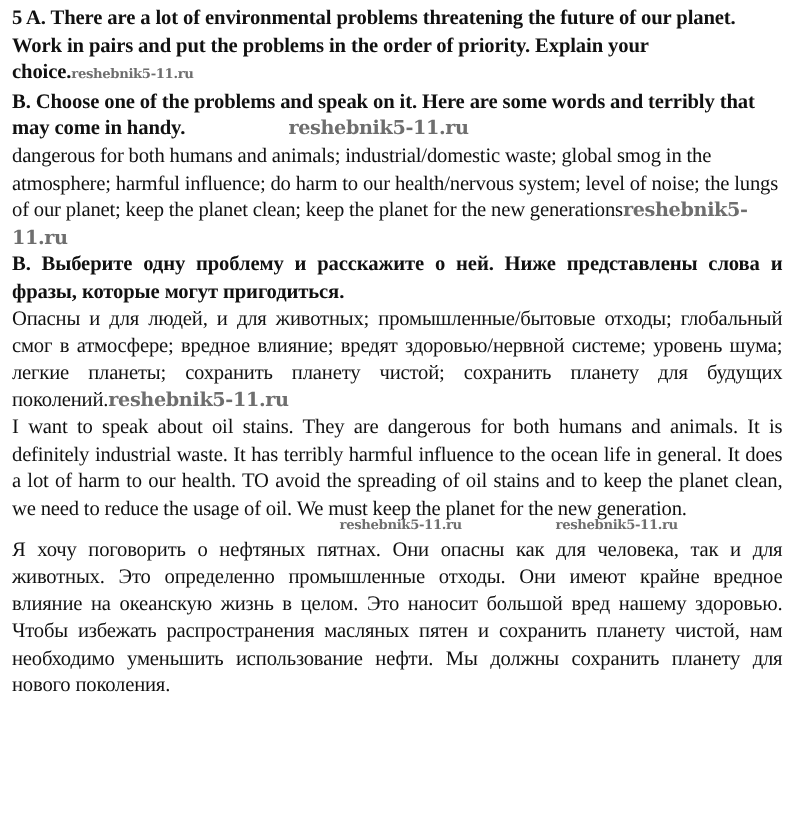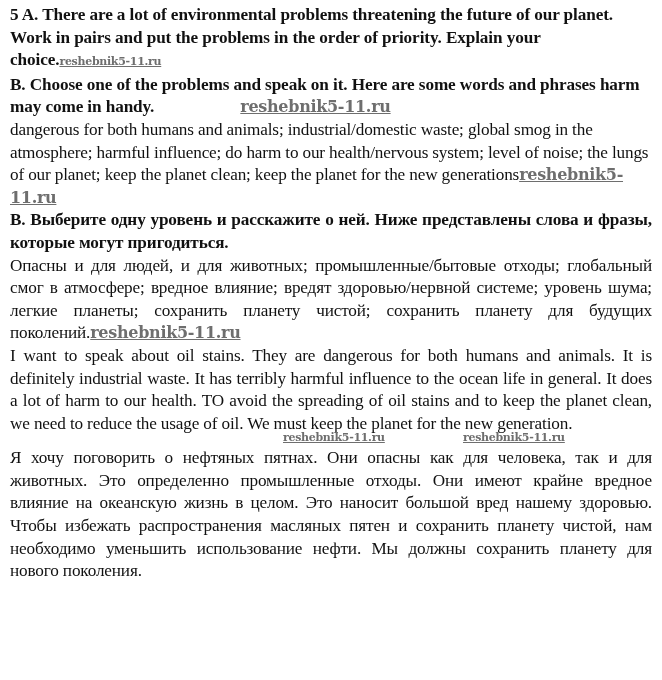--- a/index.html
+++ b/index.html
@@ -1,41 +1,41 @@
 <!DOCTYPE html>
 <html><head>
 <meta charset="utf-8">
 <style>
   html, body { margin: 0; padding: 0; background: #ffffff; }
   body { width: 662px; height: 680px; overflow: hidden; position: relative; color: #111; }
   .page { position: absolute; left: 10px; top: 4px; width: 642px; font-family: "Liberation Serif", serif; }
   .b { font-weight: bold; font-size: 17.2px; line-height: 22.6px; letter-spacing: -0.1px; }
   .n { font-size: 17.2px; line-height: 22.6px; letter-spacing: -0.15px; }
   .j { text-align: justify; }
-  .wm { font-family: "DejaVu Serif", serif; color: #6e6e6e; font-weight: bold; letter-spacing: -0.3px; text-decoration: underline; }
+  .wm { font-family: "DejaVu Serif", serif; color: #6e6e6e; font-weight: bold; letter-spacing: -0.3px; }
   .wm-s { font-size: 11px; }
   .wm-l { font-size: 16px; }
   p { margin: 0; }
   .wm-row { position: relative; height: 12px; }
   .wm-row .w1 { position: absolute; left: 273px; top: -4px; }
   .wm-row .w2 { position: absolute; left: 453px; top: -4px; }
 </style>
 </head>
 <body>
 
 <div class="page">
 
   <p class="b"><span>5 A. There are a lot of environmental problems threatening the future of our planet. Work in pairs and put the problems in the order of priority. Explain your choice.</span><span class="wm wm-s">reshebnik5-11.ru</span></p>
 
-  <p class="b"><span>B. Choose one of the problems and speak on it. Here are some words and phrases harm may come in handy.</span><span class="wm wm-l" style="margin-left:86px">reshebnik5-11.ru</span></p>
+  <p class="b"><span>B. Choose one of the problems and speak on it. Here are some words and terribly that may come in handy.</span><span class="wm wm-l" style="margin-left:86px">reshebnik5-11.ru</span></p>
 
   <p class="n"><span>dangerous for both humans and animals; industrial/domestic waste; global smog in the atmosphere; harmful influence; do harm to our health/nervous system; level of noise; the lungs of our planet; keep the planet clean; keep the planet for the new generations</span><span class="wm wm-l">reshebnik5-11.ru</span></p>
 
 
-  <p class="b j">В. Выберите одну уровень и расскажите о ней. Ниже представлены слова и фразы, которые могут пригодиться.</p>
+  <p class="b j">В. Выберите одну проблему и расскажите о ней. Ниже представлены слова и фразы, которые могут пригодиться.</p>
 
   <p class="n j"><span>Опасны и для людей, и для животных; промышленные/бытовые отходы; глобальный смог в атмосфере; вредное влияние; вредят здоровью/нервной системе; уровень шума; легкие планеты; сохранить планету чистой; сохранить планету для будущих поколений.</span><span class="wm wm-l">reshebnik5-11.ru</span></p>
 
   <p class="n j">I want to speak about oil stains. They are dangerous for both humans and animals. It is definitely industrial waste. It has terribly harmful influence to the ocean life in general. It does a lot of harm to our health. TO avoid the spreading of oil stains and to keep the planet clean, we need to reduce the usage of oil. We must keep the planet for the new generation.</p>
 
   <div class="wm-row">
     <span class="wm wm-s w1">reshebnik5-11.ru</span>
     <span class="wm wm-s w2">reshebnik5-11.ru</span>
   </div>
 

